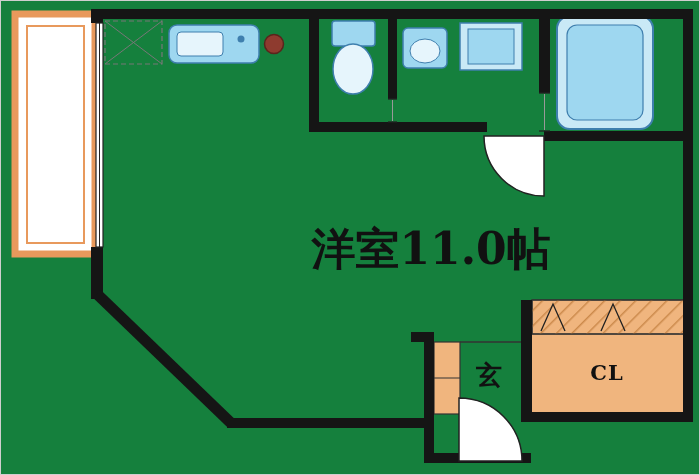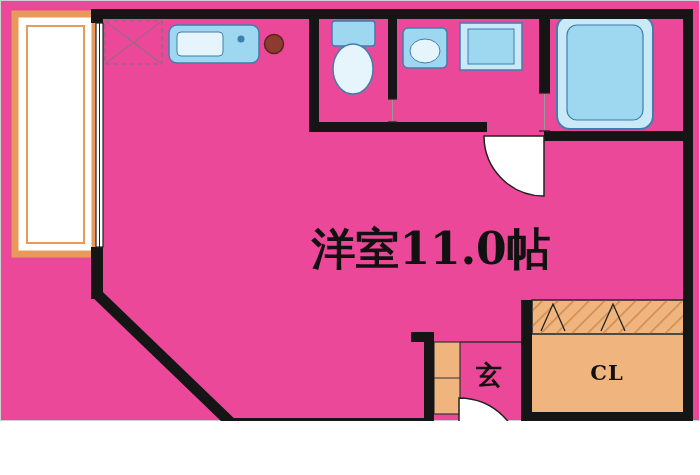--- a/index.html
+++ b/index.html
@@ -1,19 +1,19 @@
 <!DOCTYPE html>
 <html><head>
 <meta charset="utf-8">
 <style>
   html,body { margin:0; padding:0; background:#ffffff; }
   .frame {
     position:relative;
-    width:700px; height:421px;
-    background:#ec4899;
+    width:700px; height:475px;
+    background:#15803d;
     box-sizing:border-box;
     border:1px solid #cfcfcf;
     font-family:"DejaVu Serif","Liberation Serif",serif;
   }
   svg { display:block; }
   .label-text {
     font-family:"DejaVu Serif","Liberation Serif",serif;
     font-weight:bold;
   }
   .thin { stroke:#222222; stroke-width:1.3; fill:none; }

